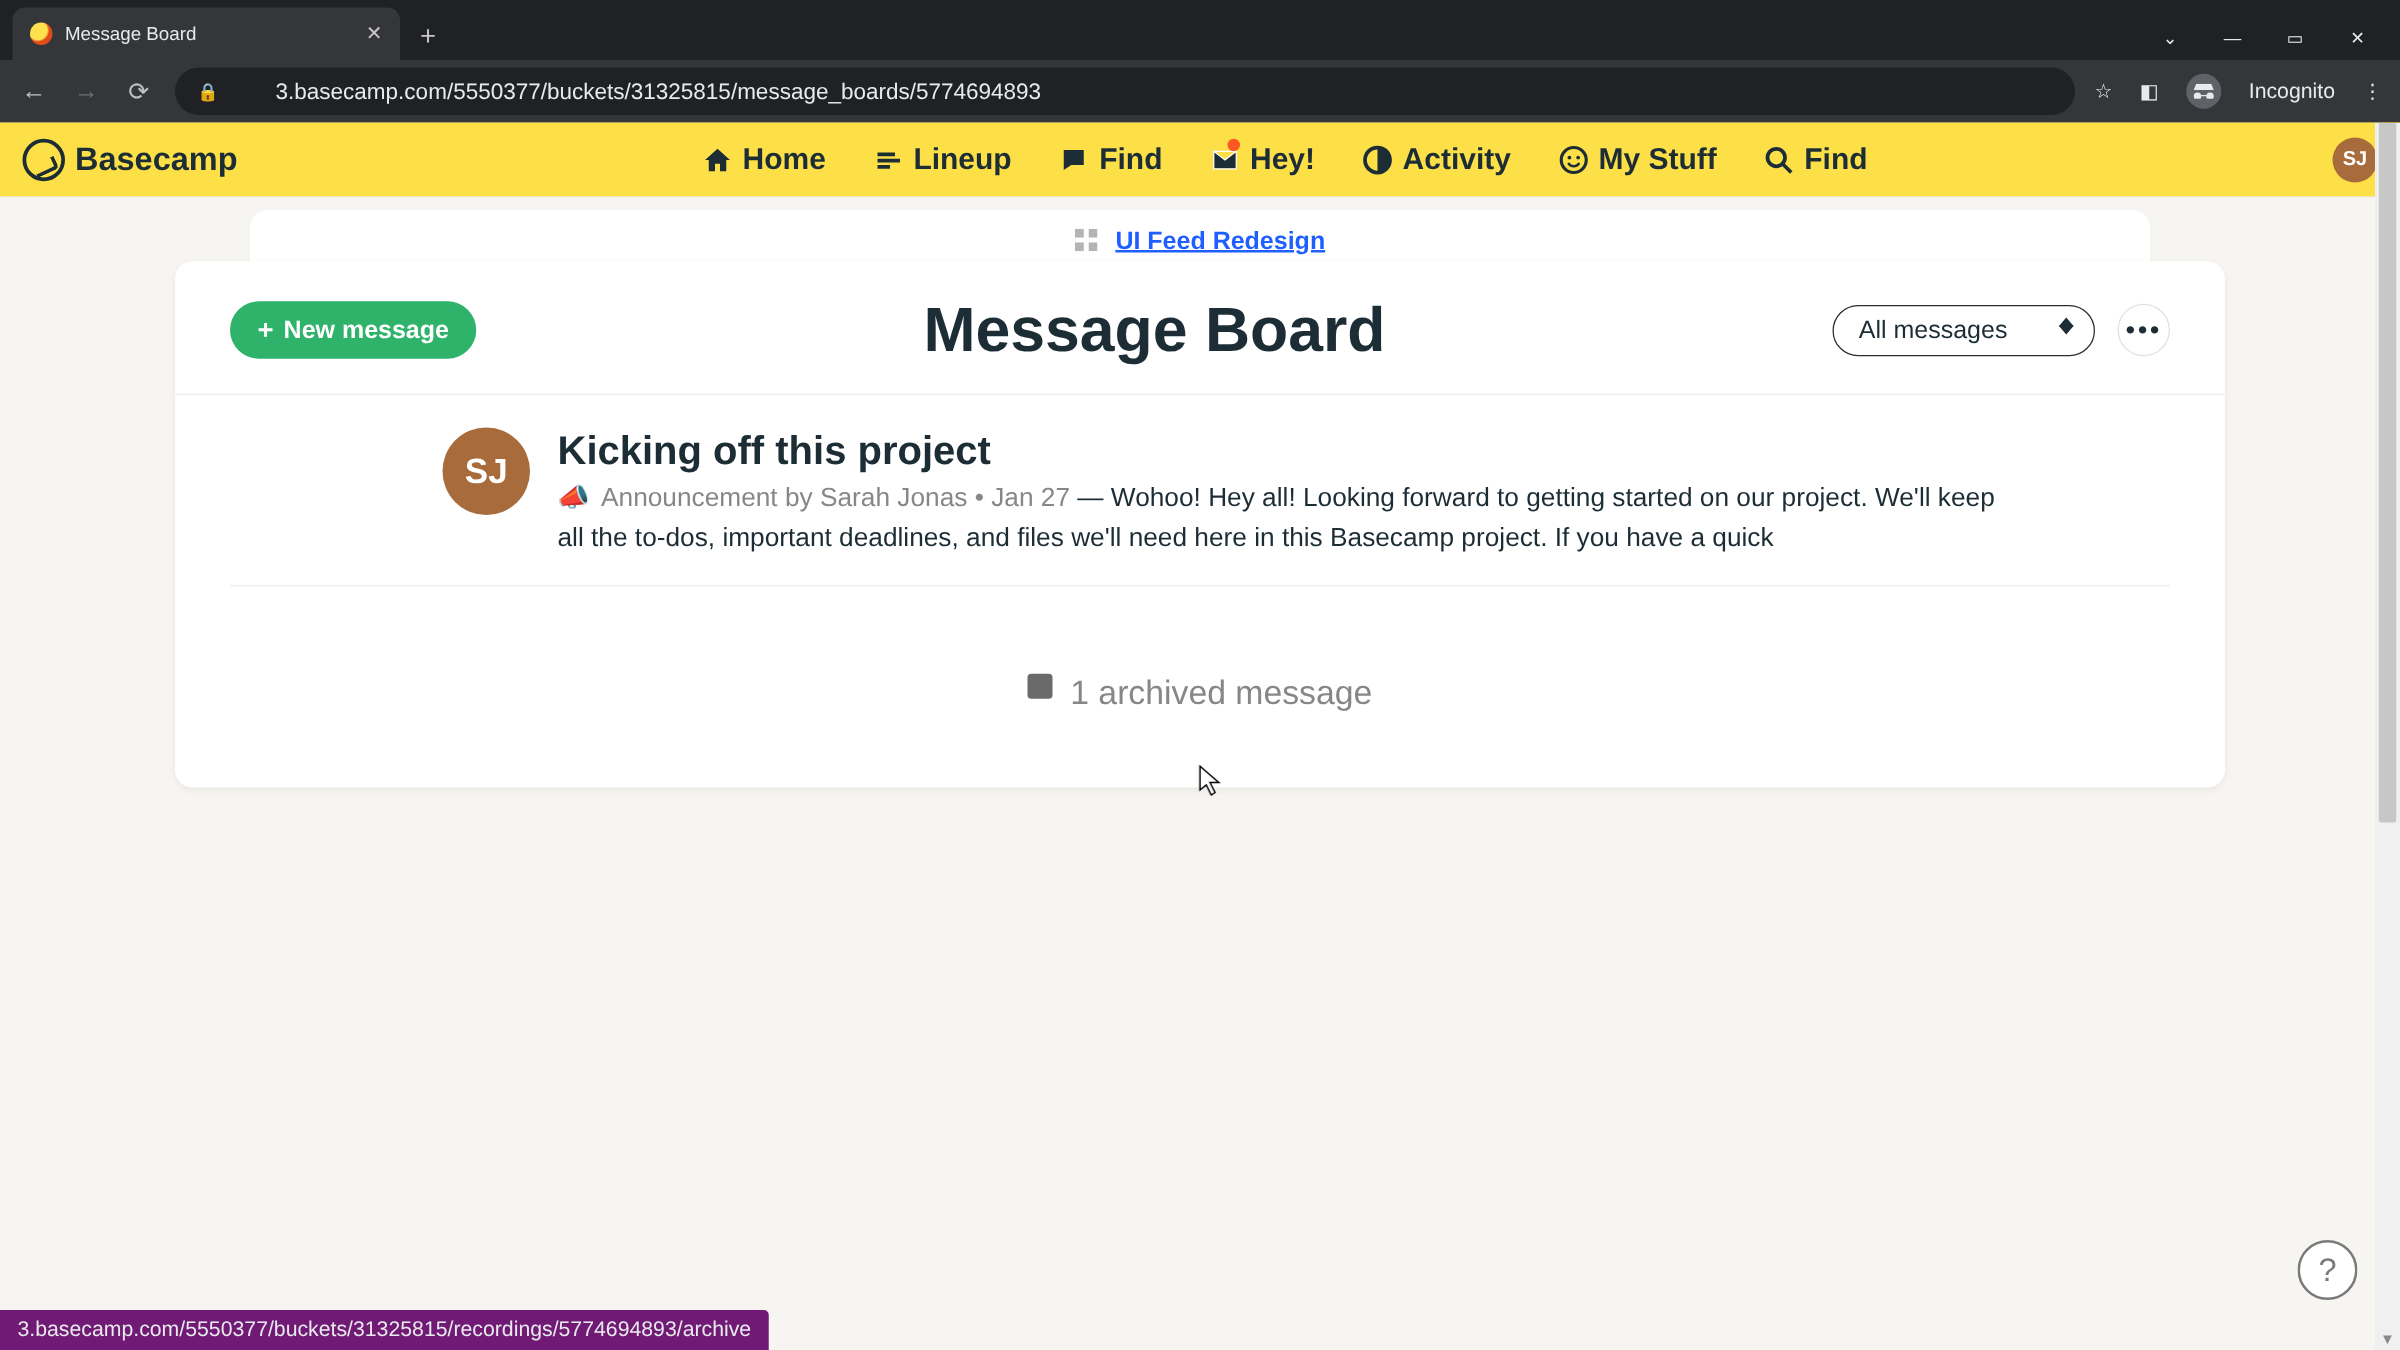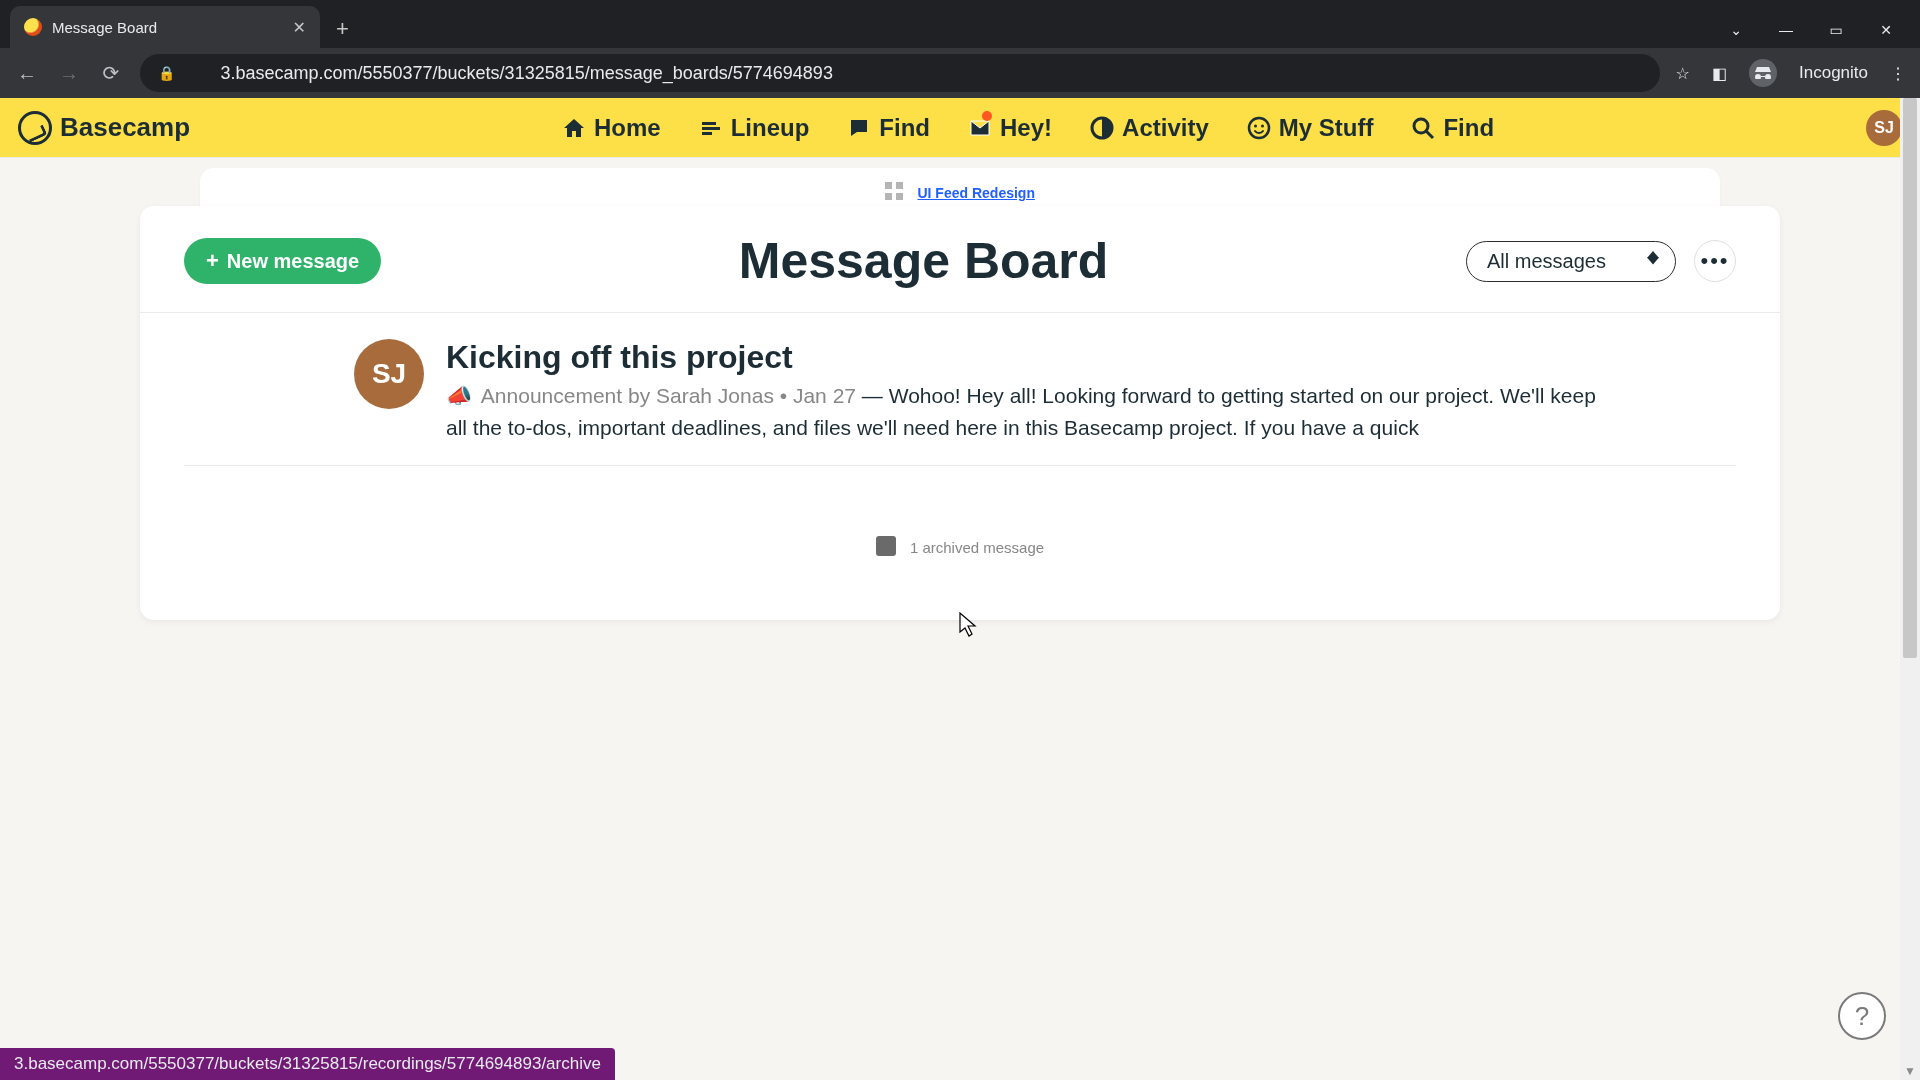--- a/index.html
+++ b/index.html
@@ -29,21 +29,21 @@
   .logo-mark { width: 34px; height: 34px; border: 3px solid #1d2d35; border-radius: 50%; position: relative; }
   .logo-mark::after { content: ""; position: absolute; left: 6px; top: 14px; width: 16px; height: 8px; border-bottom: 3px solid #1d2d35; border-right: 3px solid #1d2d35; transform: rotate(-25deg); border-bottom-right-radius: 4px; }
   .nav-center { flex: 1; display: flex; justify-content: center; gap: 38px; }
   .nav-item { display: flex; align-items: center; gap: 8px; font-size: 24px; font-weight: 700; color: #1d2d35; position: relative; }
   .nav-icon { width: 24px; height: 24px; display: inline-flex; align-items: center; justify-content: center; }
   .nav-item .badge-dot { position: absolute; top: -3px; left: 14px; width: 10px; height: 10px; background: #ff5722; border-radius: 50%; }
   .avatar-sm { width: 36px; height: 36px; border-radius: 50%; background: #a86b3c; color: #fff; display: flex; align-items: center; justify-content: center; font-weight: 700; font-size: 16px; }
   
   .page-bg { background: #f6f5f2; min-height: calc(1080px - 48px - 50px - 60px); padding-top: 10px; position: relative; }
   .breadcrumb-card { width: 1520px; margin: 0 auto; background: #fff; border-top-left-radius: 14px; border-top-right-radius: 14px; padding: 14px 0 8px; text-align: center; box-shadow: 0 1px 3px rgba(0,0,0,0.04); }
-  .breadcrumb-link { color: #1f5eff; font-size: 14px; font-weight: 700; text-decoration: underline; }
+  .breadcrumb-link { color: #1f5eff; font-size: 20px; font-weight: 700; text-decoration: underline; }
   .breadcrumb-icon { display: inline-block; width: 18px; height: 18px; margin-right: 10px; vertical-align: -2px; }
   .breadcrumb-icon svg rect { fill: #b4b4b4; }
   .main-card { width: 1640px; margin: -4px auto 0; background: #fff; border-radius: 14px; box-shadow: 0 2px 6px rgba(0,0,0,0.06); padding: 26px 44px 60px; position: relative; }
   .toolbar { display: flex; align-items: center; justify-content: space-between; }
   .btn-new { background: #2fb36a; color: #fff; border: none; border-radius: 26px; padding: 10px 22px; font-size: 20px; font-weight: 600; display: flex; align-items: center; gap: 8px; }
   .btn-new .plus { font-size: 22px; font-weight: 700; }
   .page-title { font-size: 50px; font-weight: 800; color: #1d2d35; text-align: center; flex: 1; }
   .toolbar-right { display: flex; align-items: center; gap: 18px; }
   .filter { border: 1px solid #2c2c2c; border-radius: 26px; padding: 8px 40px 8px 20px; font-size: 20px; background: #fff; color: #1d2d35; position: relative; min-width: 210px; }
   .filter::after { content: ""; position: absolute; right: 16px; top: 50%; transform: translateY(-50%); width: 0; height: 0; border-left: 6px solid transparent; border-right: 6px solid transparent; border-top: 7px solid #1d2d35; }
@@ -51,21 +51,21 @@
   .more-btn { width: 42px; height: 42px; border: 1px solid #e0e0e0; border-radius: 50%; display: flex; align-items: center; justify-content: center; color: #1d2d35; font-size: 22px; letter-spacing: 2px; }
   .divider { border-top: 1px solid #ececec; margin: 22px -44px 0; }
   .msg-row { display: flex; gap: 22px; padding: 26px 130px 22px 170px; border-bottom: 1px solid #ececec; }
   .avatar-lg { width: 70px; height: 70px; border-radius: 50%; background: #a86b3c; color: #fff; display: flex; align-items: center; justify-content: center; font-weight: 700; font-size: 28px; flex: none; }
   .msg-body { flex: 1; }
   .msg-title { font-size: 32px; font-weight: 700; color: #1d2d35; margin-bottom: 4px; }
   .msg-meta-line { font-size: 21px; line-height: 1.5; color: #1d2d35; }
   .msg-meta-line .cat-icon { color: #d9455f; margin-right: 4px; }
   .msg-meta-line .meta { color: #878787; }
   .archived-row { text-align: center; padding: 70px 0 0; }
-  .archived-link { color: #878787; font-size: 15px; display: inline-flex; align-items: flex-end; gap: 14px; }
+  .archived-link { color: #878787; font-size: 27px; display: inline-flex; align-items: flex-start; gap: 14px; }
   .archived-link .box { width: 20px; height: 20px; background: #6a6a6a; border-radius: 3px; display: inline-block; }
   
   .help-fab { position: fixed; right: 34px; bottom: 40px; width: 48px; height: 48px; border: 2px solid #7a7a7a; border-radius: 50%; display: flex; align-items: center; justify-content: center; color: #7a7a7a; font-size: 26px; background: #fff; }
   
   .fake-scroll { position: fixed; right: 0; top: 98px; bottom: 0; width: 20px; background: #f0f0f0; }
   .fake-scroll .thumb { position: absolute; left: 3px; right: 3px; top: 0; height: 560px; background: #c7c7c7; border-radius: 2px; }
   .fake-scroll .arrow { position: absolute; left: 0; right: 0; text-align: center; color: #8a8a8a; font-size: 12px; }
   .fake-scroll .arrow.up { top: 2px; }
   .fake-scroll .arrow.down { bottom: 2px; }
   

